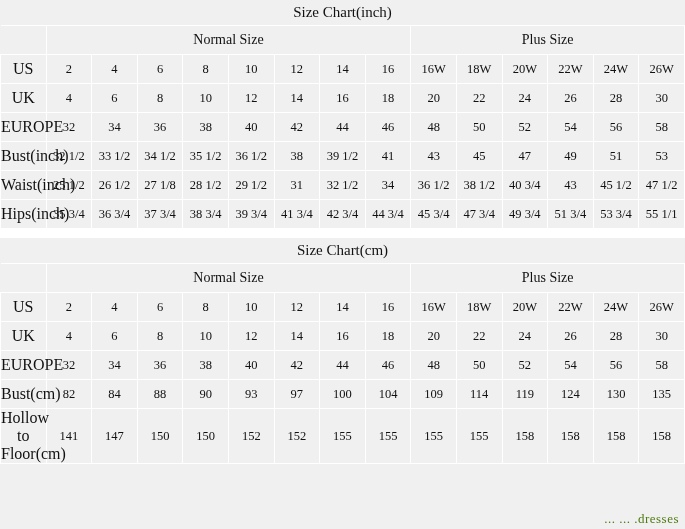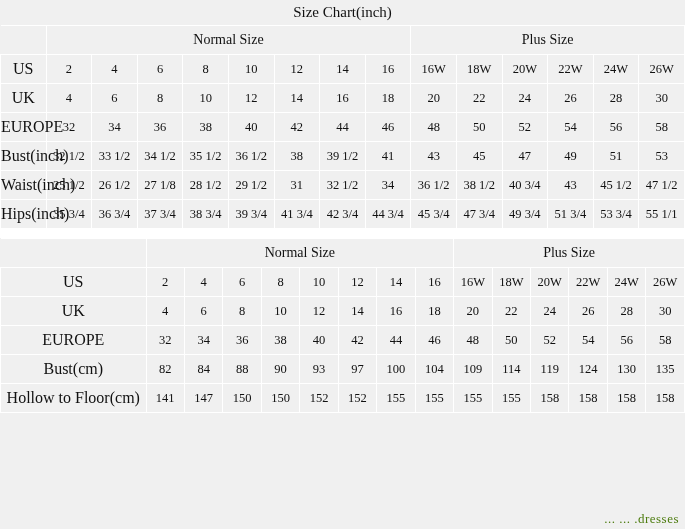--- a/index.html
+++ b/index.html
@@ -204,20 +204,23 @@
       </tbody>
     </table>
   </div>
 
   <div class="chart-gap"></div>
 
   <div class="chart-block">
     <table class="size-chart">
       <tbody>
         <tr>
+          <td class="title-cell" colspan="15">Size Chart(cm)</td>
+        </tr>
+        <tr>
           <td class="rowlabel blank-cell"></td>
           <td class="group-cell" colspan="8">Normal Size</td>
           <td class="group-cell" colspan="6">Plus Size</td>
         </tr>
         <tr>
           <td class="rowlabel">US</td>
           <td class="datacell col-normal">2</td>
           <td class="datacell col-normal">4</td>
           <td class="datacell col-normal">6</td>
           <td class="datacell col-normal">8</td>

